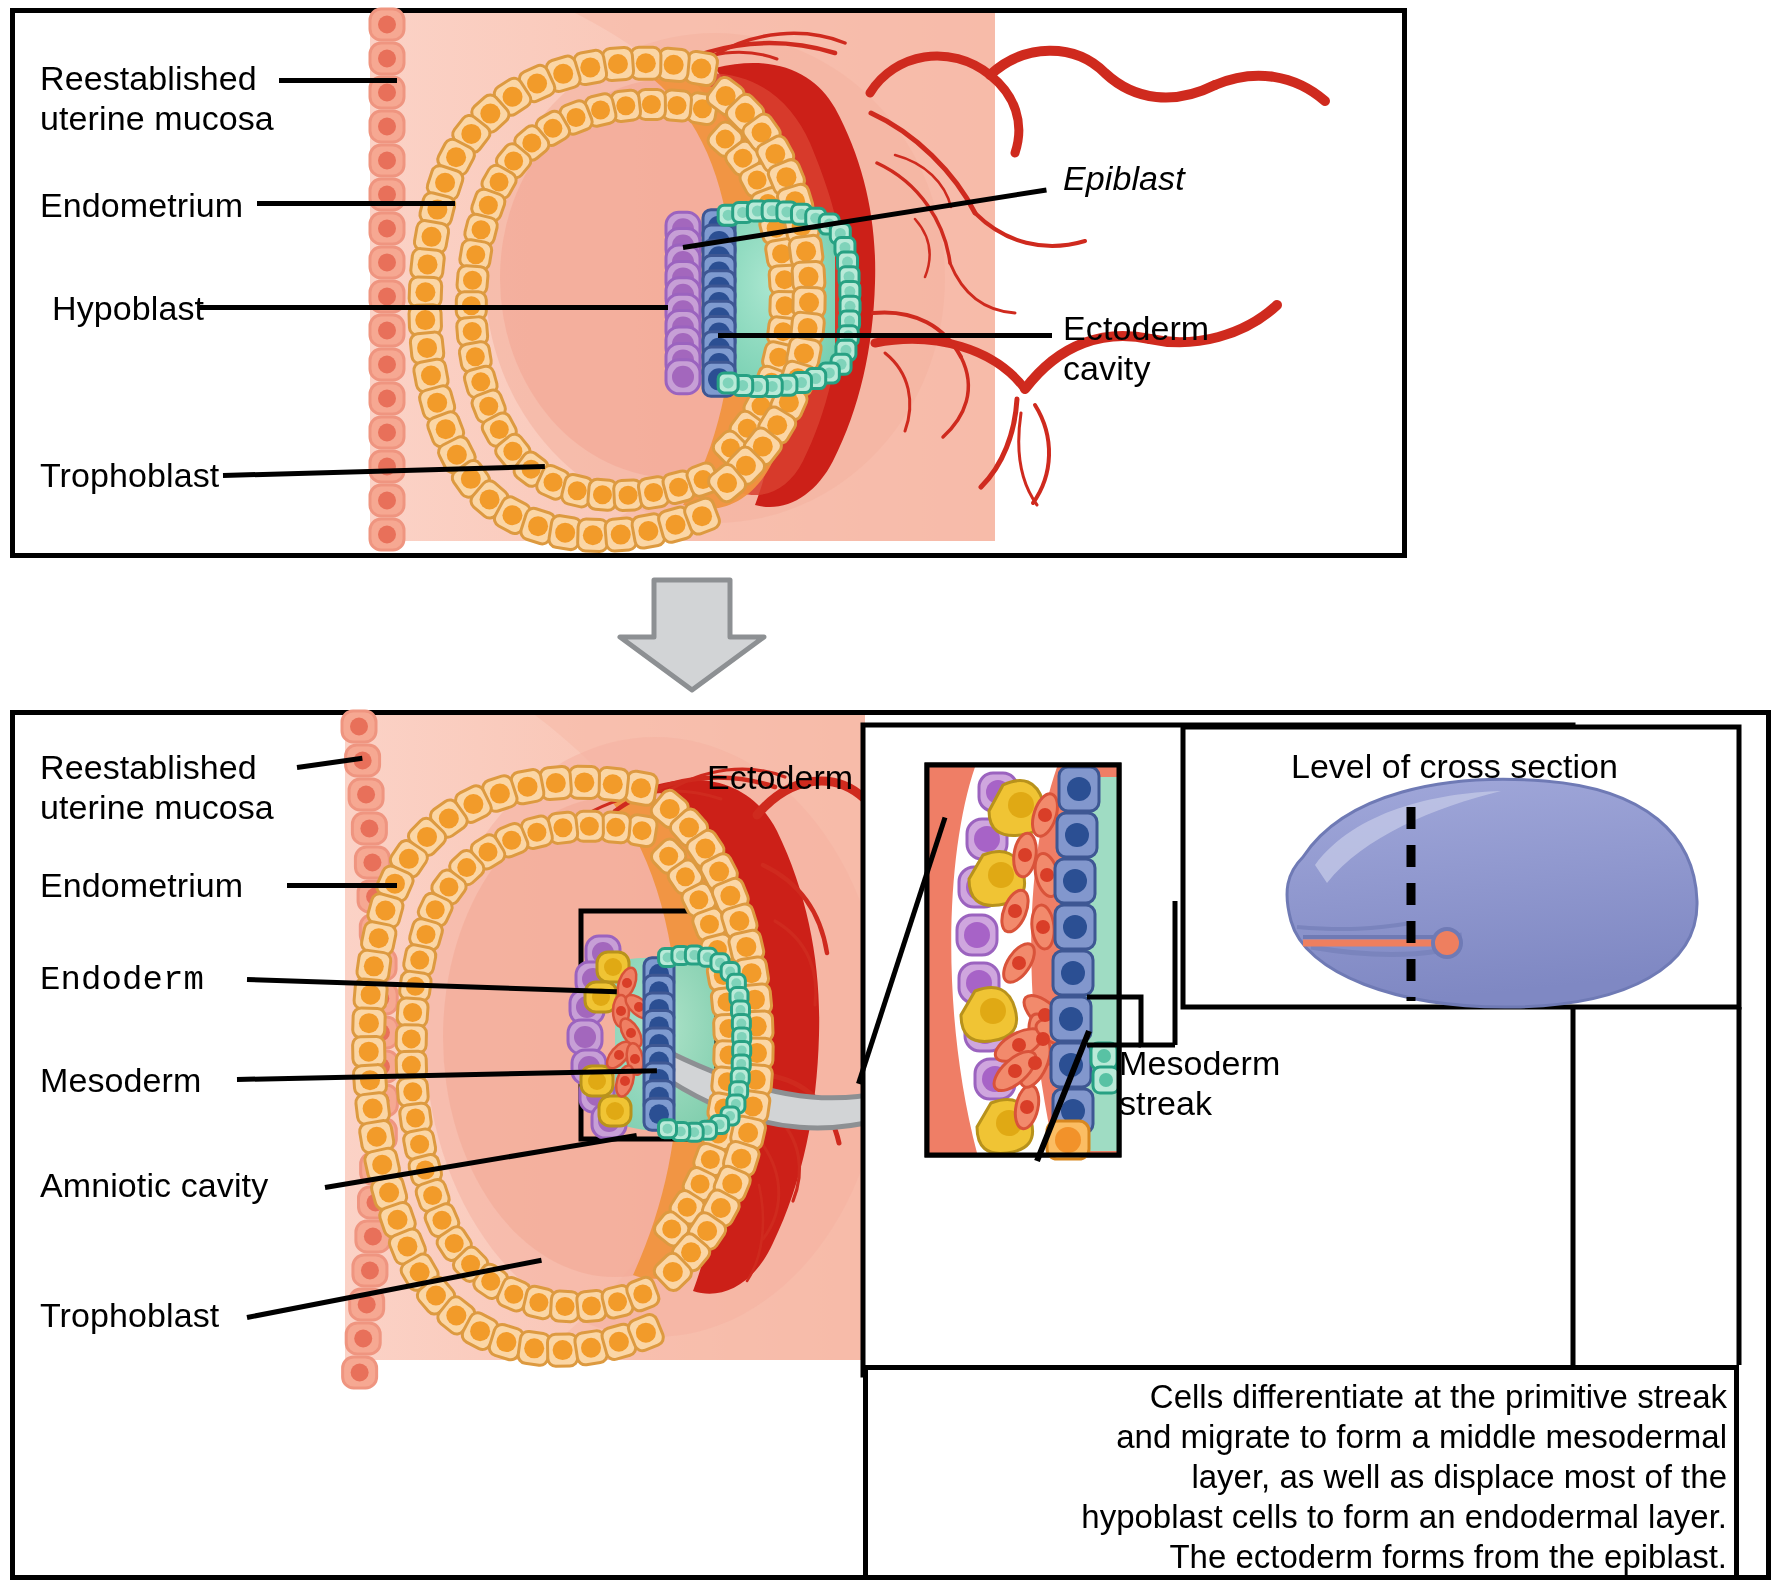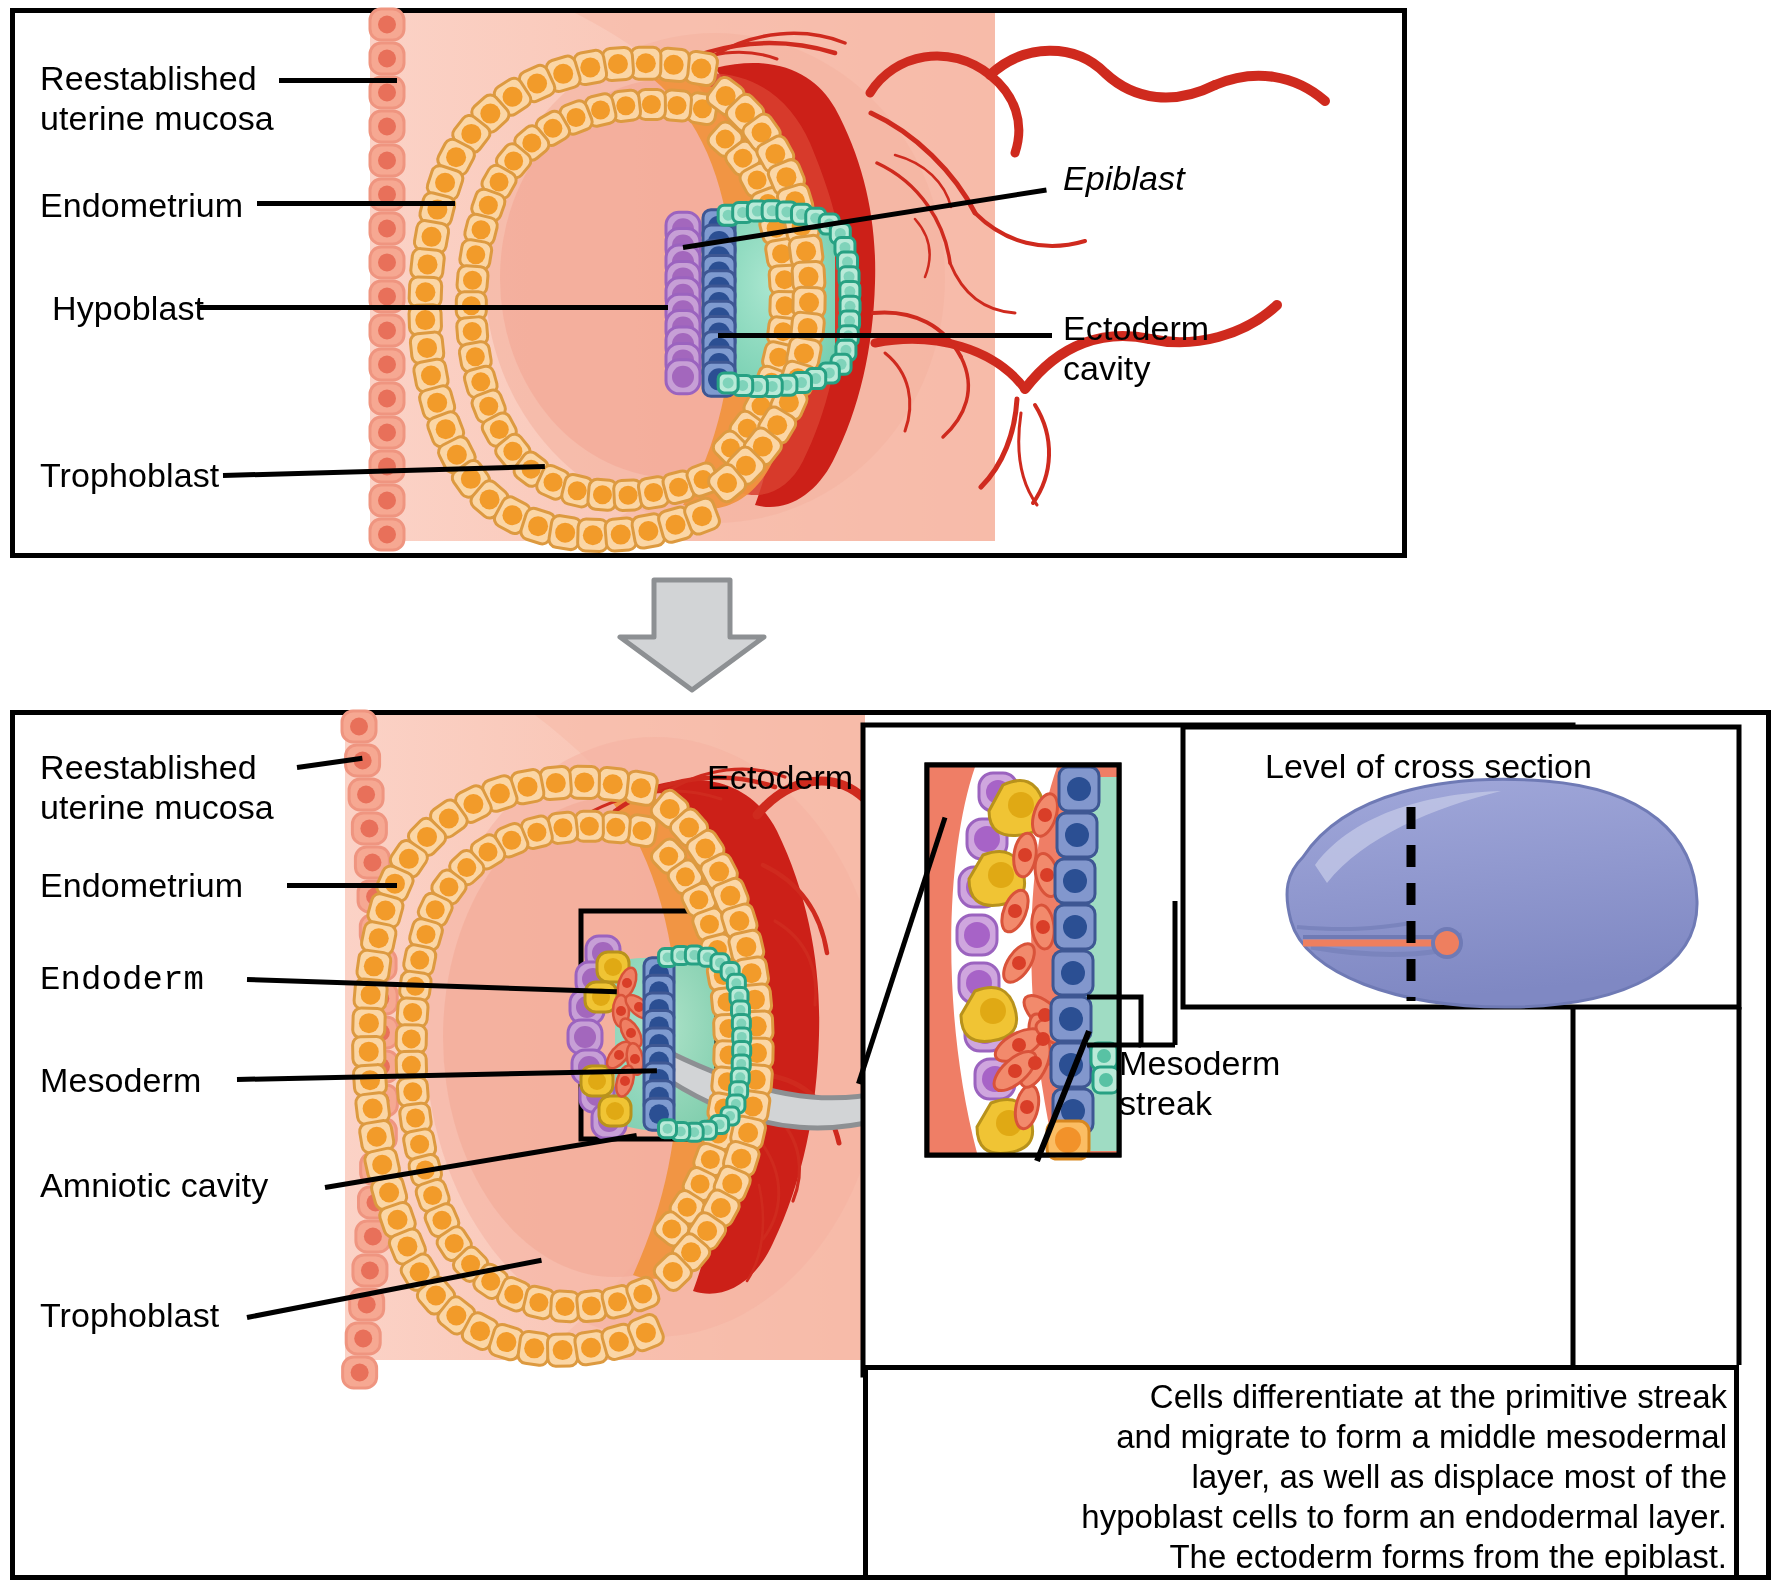--- a/index.html
+++ b/index.html
@@ -6,21 +6,21 @@
   body{width:1781px;height:1590px;font-family:"Liberation Sans",sans-serif;position:relative;overflow:hidden;}
   .stage{position:absolute;left:0;top:0;width:1470px;height:1590px;}
   .panel{position:absolute;border:5px solid #000;background:#fff;box-sizing:border-box;}
   #panel-top{left:10px;top:8px;width:1397px;height:550px;}
   #panel-bottom{left:10px;top:710px;width:1761px;height:870px;}
   .lbl{position:absolute;color:#000;font-size:34px;line-height:40px;white-space:pre;letter-spacing:0.1px;}
   .lead{position:absolute;background:#000;height:5px;transform-origin:left center;}
   svg.art{position:absolute;left:0;top:0;overflow:visible;}
   .capbox{position:absolute;border:5px solid #000;box-sizing:border-box;background:#fff;}
   .captext{position:absolute;font-size:33px;line-height:40px;color:#000;white-space:pre-line;text-align:right;}
-  .title-cs{position:absolute;font-size:34px;color:#000;white-space:nowrap;}
+  .title-cs{position:absolute;font-size:34px;color:#000;white-space:nowrap;margin-left:26px;}
 </style>
 </head>
 <body>
 
 <div class="stage">
 
   <div class="panel" id="panel-top">
     <svg class="art" width="1387" height="540" viewBox="0 0 1387 540">
       <path d="M468 372 C500 400 540 442 582 472 C600 484 614 492 620 498 L600 514 C556 492 506 452 470 410 Z" fill="#b9645c" opacity="0.85"></path>
         <defs>

